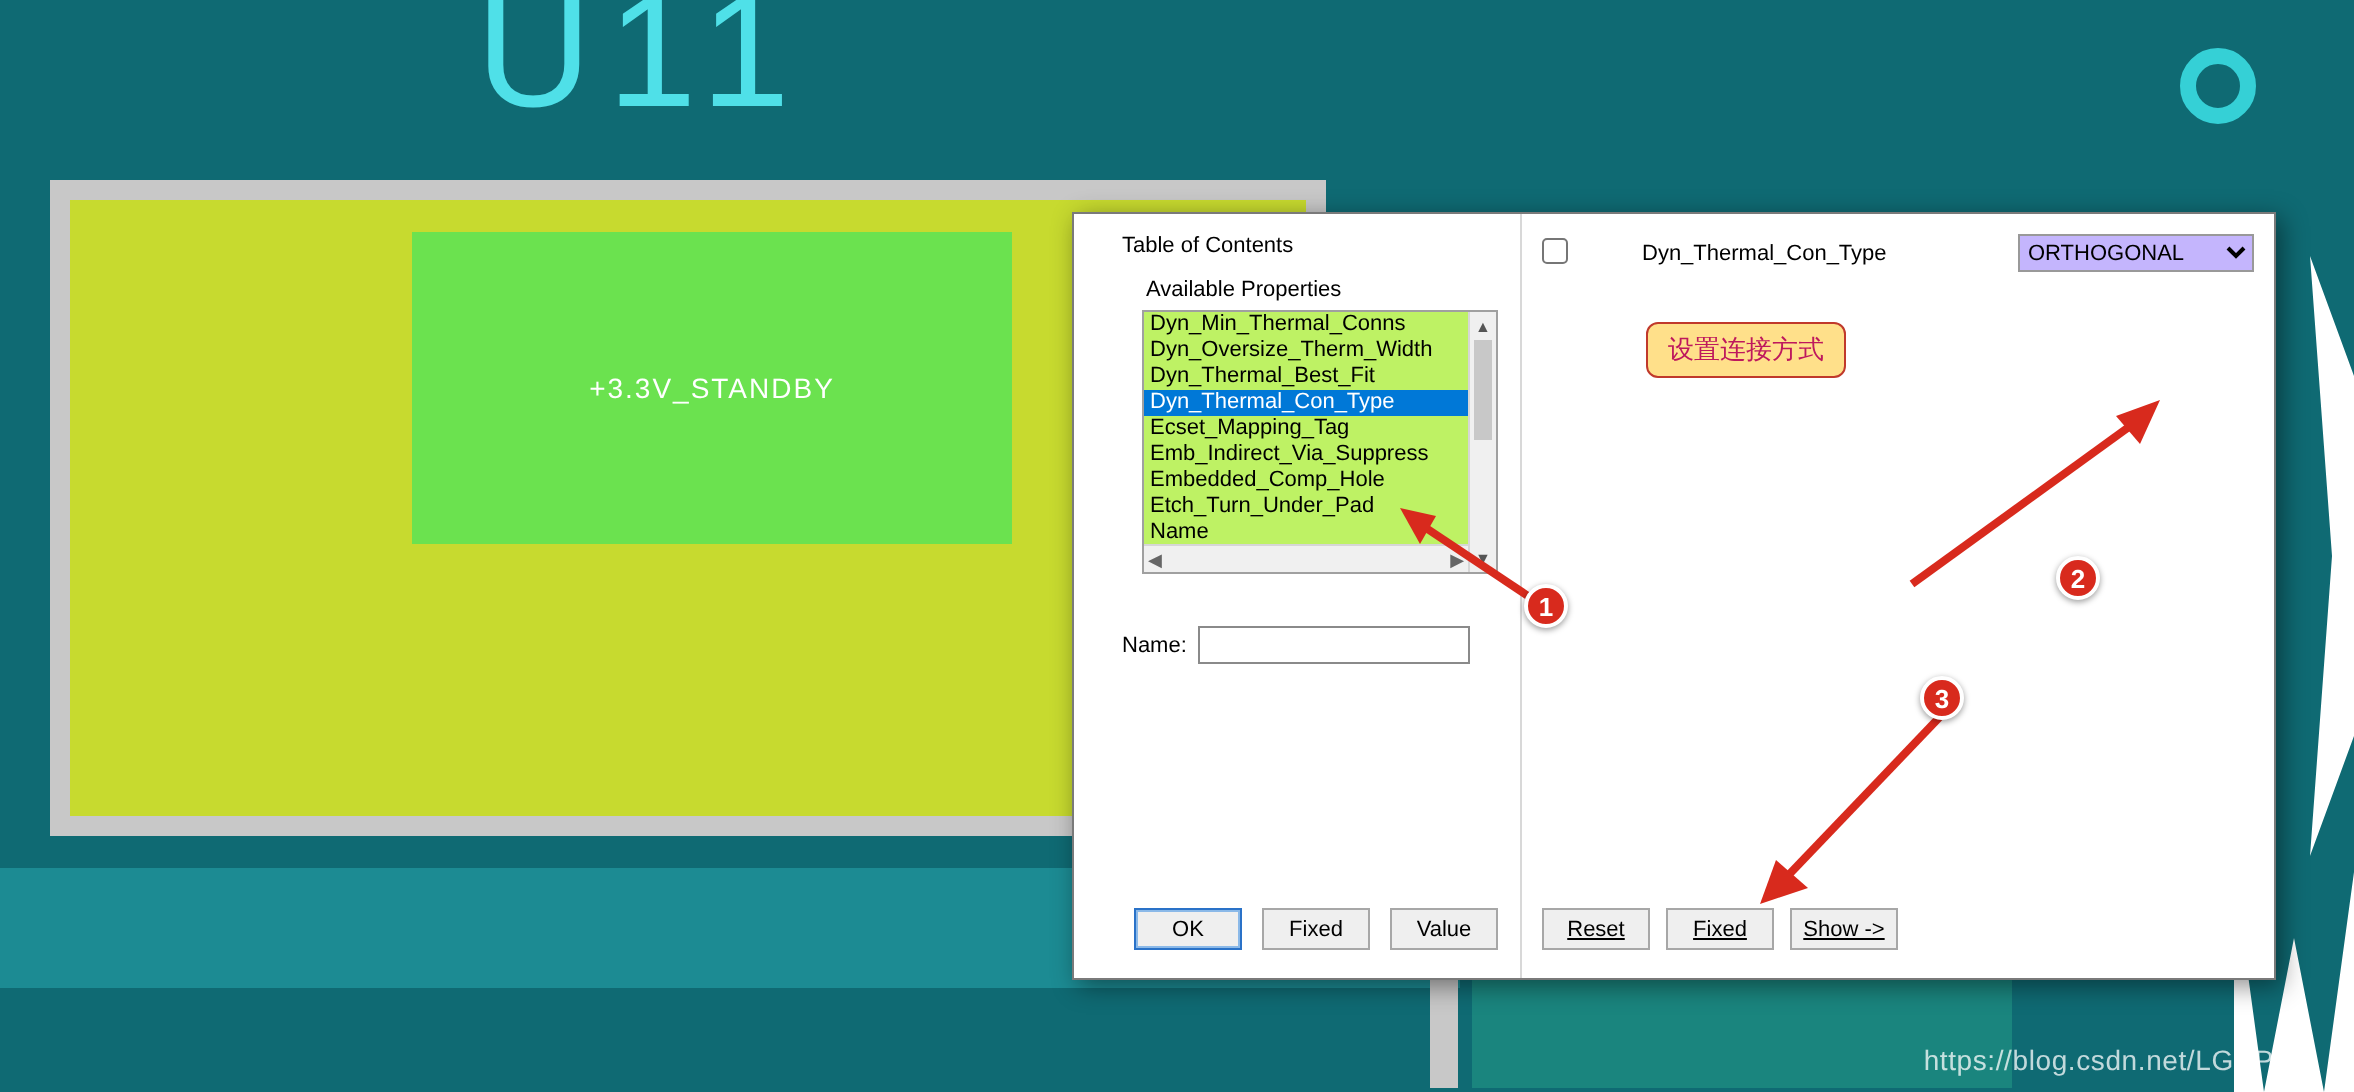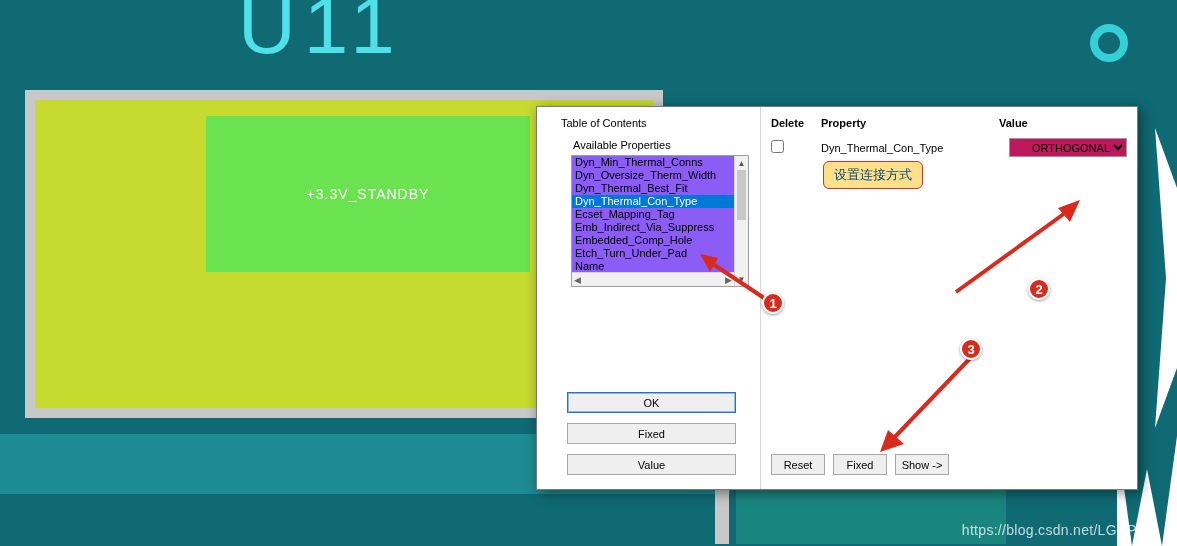--- a/index.html
+++ b/index.html
@@ -2,68 +2,68 @@
 <html><head>
 <meta charset="utf-8">
 <style>
 * { box-sizing: border-box; margin: 0; padding: 0; font-family: "Segoe UI", Tahoma, sans-serif; }
 body { width: 1177px; height: 546px; background: #0f6a73; position: relative; overflow: hidden; }
 
 
 .bg-text { position: absolute; color: #4fe0e8; font-family: "Arial", sans-serif; font-weight: 300; }
 .bg-u11  { left: 238px; top: -20px; font-size: 80px; letter-spacing: 8px; }
 .bg-rect1 { position: absolute; left: 25px; top: 90px; width: 638px; height: 328px; background: #c7da2f; border: 10px solid #c8c8c8; }
-.bg-rect2 { position: absolute; left: 206px; top: 116px; width: 324px; height: 156px; background: #6be24f; color:#fff; font-size:14px; display:flex; align-items:center; justify-content:center; letter-spacing:1px; }
+.bg-rect2 { position: absolute; left: 206px; top: 116px; width: 300px; height: 156px; background: #6be24f; color:#fff; font-size:14px; display:flex; align-items:center; justify-content:center; letter-spacing:1px; }
 .bg-bar-bottom { position:absolute; left:0; top:434px; width:730px; height:60px; background:#1c8b93; }
 .bg-cyan-box { position:absolute; left:736px; top:434px; width:270px; height:110px; background:#1a857e; }
 .bg-line-v { position:absolute; left:715px; top:434px; width:14px; height:110px; background:#c8c8c8;}
 .bg-ring { position:absolute; left:1090px; top:24px; width:38px; height:38px; border:8px solid #35d0d6; border-radius:50%; }
 .bg-white-v { position:absolute; right:0; top:128px; width:22px; height:300px; background:#fff; clip-path: polygon(0 0,100% 20%,100% 80%,0 100%,50% 50%);}
 .bg-white-w { position:absolute; right:0; bottom:0; width:60px; height:110px; background:#fff; clip-path: polygon(0 0,25% 100%,50% 30%,75% 100%,100% 0,100% 100%,0 100%);}
 
 
 .dialog { position:absolute; left:536px; top:106px; width:602px; height:384px; background:#fff; border:1px solid #7a7a7a; box-shadow: 3px 3px 12px rgba(0,0,0,.45); display:flex; flex-direction:column; }
 .titlebar { height:30px; background:#fff; border-bottom:1px solid #e4e4e4; display:flex; align-items:center; padding-left:8px; font-size:12px; }
 .title-icon { width:14px; height:14px; margin-right:6px; background: linear-gradient(45deg,#6bd1f0,#2e9bd6); border:1px solid #888;}
 .win-controls { margin-left:auto; display:flex; }
 .win-btn { width:46px; height:29px; display:flex; align-items:center; justify-content:center; font-size:12px; font-family: "Segoe UI Symbol"; }
 
 .dialog-body { flex:1; display:flex; }
 .panel-left { width:224px; border-right:1px solid #d8d8d8; padding:10px 24px 8px; display:flex; flex-direction:column; font-size:11px; }
 .panel-right { flex:1; padding:8px 10px; display:flex; flex-direction:column; font-size:11px; position:relative; }
 
 .toc-label { margin-bottom:10px; }
 .avail-label { margin:0 0 4px 12px; }
-.listbox { margin-left:10px; width:178px; height:132px; border:1px solid #a0a0a0; overflow:hidden; position:relative; background:#8b5cf6; }
+.listbox { margin-left:10px; width:178px; height:132px; border:1px solid #a0a0a0; overflow:hidden; position:relative; background:#bef264; }
 .listbox-inner { position:absolute; left:0; top:0; right:14px; }
 .list-item { padding:0 3px; font-size:11px; line-height:13px; white-space:nowrap; cursor:default; }
 .list-item.selected { background:#0078d7; color:#fff; }
 .list-scroll { position:absolute; right:0; top:0; width:14px; height:100%; background:#f0f0f0; border-left:1px solid #d6d6d6; }
 .list-hscroll { position:absolute; left:0; right:14px; bottom:0; height:14px; background:#f0f0f0; border-top:1px solid #d6d6d6; display:flex; align-items:center; justify-content:space-between; padding:0 2px; font-size:9px; color:#666;}
 .scroll-thumb { position:absolute; left:2px; right:2px; top:14px; height:50px; background:#c8c8c8; }
 .scroll-btn { position:absolute; left:0; right:0; height:14px; display:flex; align-items:center; justify-content:center; font-size:8px; color:#555;}
 .name-row { margin-top:26px; display:flex; align-items:center; gap:6px; }
 .name-input { border:1px solid #8a8a8a; height:19px; width:136px; padding:0 2px; font-size:11px;}
 
-.btn-row-left { margin-top:auto; padding:14px 0 6px; display:flex; gap:10px; margin-left:6px;flex-direction:column;}
+.btn-row-left { margin-top:auto; padding:14px 0 6px; display:flex; gap:10px; margin-left:6px;}
 .dlg-btn { min-width:54px; height:21px; font-size:11px; background:#efefef; border:1px solid #a7a7a7; cursor:pointer; }
 .dlg-btn.default { border:1px solid #2a72c8; box-shadow: inset 0 0 0 1px #8bb9e8; }
 
 
 .rp-header { display:flex; font-weight:bold; font-size:11px; padding:2px 0 6px; gap:0; border-bottom:1px solid rgba(0,0,0,0);}
 .rp-col-del { width:50px; }
 .rp-col-prop { flex:1; }
 .rp-col-val  { width:128px; }
 .rp-row { display:flex; align-items:center; padding:2px 0; }
 .rp-chk { width:50px; }
 .rp-chk input { }
 .rp-prop { flex:1; font-size:11px; }
-.rp-val select { width:118px; height:19px; font-size:11px; border:1px solid #999; background:#be185d;text-align:right;}
-.btn-row-right { margin-top:auto; padding:6px 0; display:flex; gap:8px; }
-.callout { position:absolute; left:62px; top:54px; padding:4px 10px; background:#ffe08a; border:1px solid #c0392b; border-radius:6px; font-size:13px; font-family: "Microsoft YaHei","SimSun",sans-serif; color:#0c4a6e; }
+.rp-val select { width:118px; height:19px; font-size:11px; border:1px solid #999; background:#c4b5fd;}
+.btn-row-right { margin-top:auto; padding:6px 0; display:flex; gap:8px;text-decoration:underline; }
+.callout { position:absolute; left:62px; top:54px; padding:4px 10px; background:#ffe08a; border:1px solid #c0392b; border-radius:6px; font-size:13px; font-family: "Microsoft YaHei","SimSun",sans-serif; color:#be185d; }
 
 
 .marker { position:absolute; width:22px; height:22px; border-radius:50%; background:#d82a1d; border:2px solid #fff; color:#fff; font-weight:bold; font-size:13px; display:flex; align-items:center; justify-content:center; box-shadow:0 1px 3px rgba(0,0,0,.4);}
 .arrow { position:absolute; pointer-events:none; }
 .arrow svg { overflow:visible; }
 .arrow-path { stroke:#d82a1d; stroke-width:4; fill:none; }
 .arrow-head { fill:#d82a1d; }
 
 
 .watermark { position:absolute; right:20px; bottom:8px; color:rgba(255,255,255,.75); font-size:14px; letter-spacing:.3px; }
@@ -105,34 +105,33 @@
           <div class="scroll-btn" style="top:0">▲</div>
           <div class="scroll-thumb"></div>
           <div class="scroll-btn" style="bottom:0">▼</div>
         </div>
         <div class="list-hscroll">
             <span>◀</span>
             <span>▶</span>
           </div>
       </div>
 
+      <div class="name-row">
+        <span>Name:</span>
+        <input class="name-input" value="" style="">
+      </div>
 
       <div class="btn-row-left">
         <button class="dlg-btn default">OK</button>
         <button class="dlg-btn">Fixed</button>
         <button class="dlg-btn">Value</button>
       </div>
     </div>
 
     <div class="panel-right">
-      <div class="rp-header">
-        <div class="rp-col-del">Delete</div>
-        <div class="rp-col-prop">Property</div>
-        <div class="rp-col-val">Value</div>
-      </div>
       <div class="rp-row">
         <div class="rp-chk"><input type="checkbox" style=""></div>
         <div class="rp-prop">Dyn_Thermal_Con_Type</div>
         <div class="rp-val">
           <select>
             <option>ORTHOGONAL</option>
           </select>
         </div>
       </div>
 

